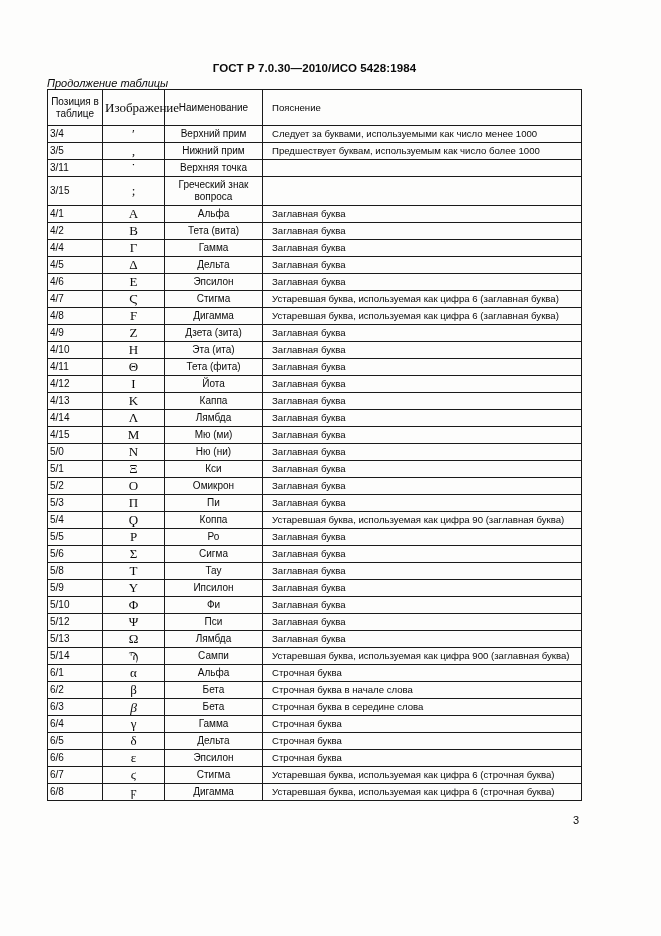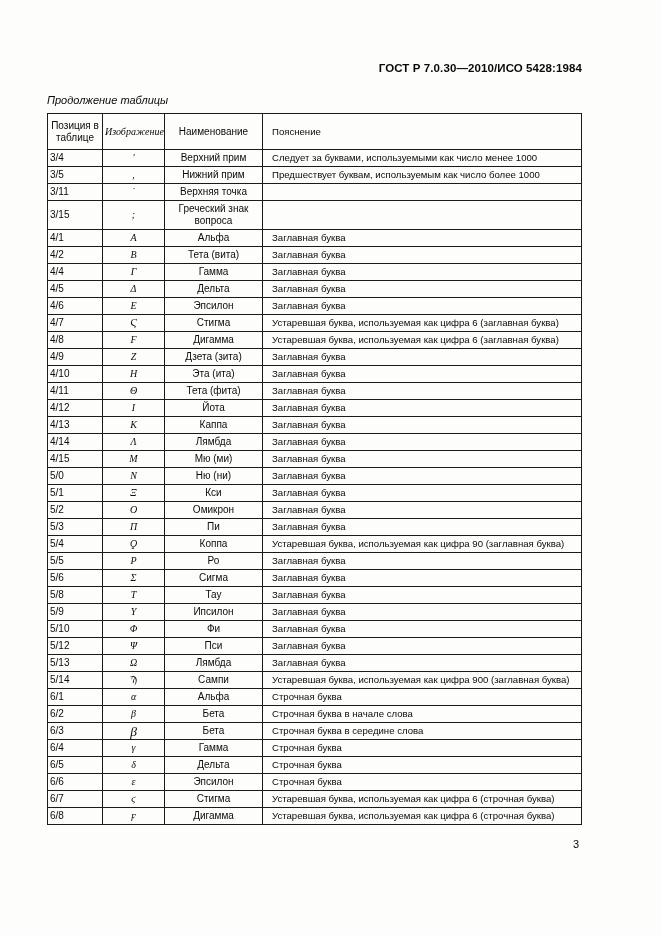--- a/index.html
+++ b/index.html
@@ -11,30 +11,29 @@
     position:relative;
     overflow:hidden;
   }
   .page {
     position:absolute; inset:0;
     padding:62px 0 0 47px;
     width:661px; height:936px;
   }
   .content { width:535px; }
   .doc-header {
-    text-align:right;
+    text-align:center;
     font-weight:bold;
     font-size:11.5px;
     letter-spacing:.1px;
-    margin-bottom:20px;
+    margin-bottom:3px;
   }
   .caption {
     font-style:italic;
     font-size:11px;
-    margin-bottom:7px;
   }
   table {
     border-collapse:collapse;
     width:535px;
     table-layout:fixed;
   }
   th, td {
     border:1px solid #1a1a1a;
     vertical-align:middle;
   }
@@ -43,21 +42,21 @@
     font-size:10px;
     line-height:12px;
     text-align:center;
     padding:4px 3px;
     height:36px;
   }
   td { font-size:10px; line-height:12px; }
   .c-pos   { width:55px;  padding:2px 2px; }
   .c-glyph { width:62px;  text-align:center; padding:1px 2px;
              font-family:"Liberation Serif","DejaVu Serif",serif;
-             font-size:10px;font-style:italic; }
+             font-size:13px; }
   .c-name  { width:98px;  text-align:center;  padding:2px 4px; }
   .c-note  { text-align:left; padding:2px 9px; font-size:9.6px;
              white-space:nowrap; overflow:hidden; }
   .glyph-italic { font-style:italic; font-size:13.5px; line-height:13px; }
   .page-number {
     width:535px;
     text-align:right;
     font-size:11px;
     margin-top:13px;
     padding-right:3px;

